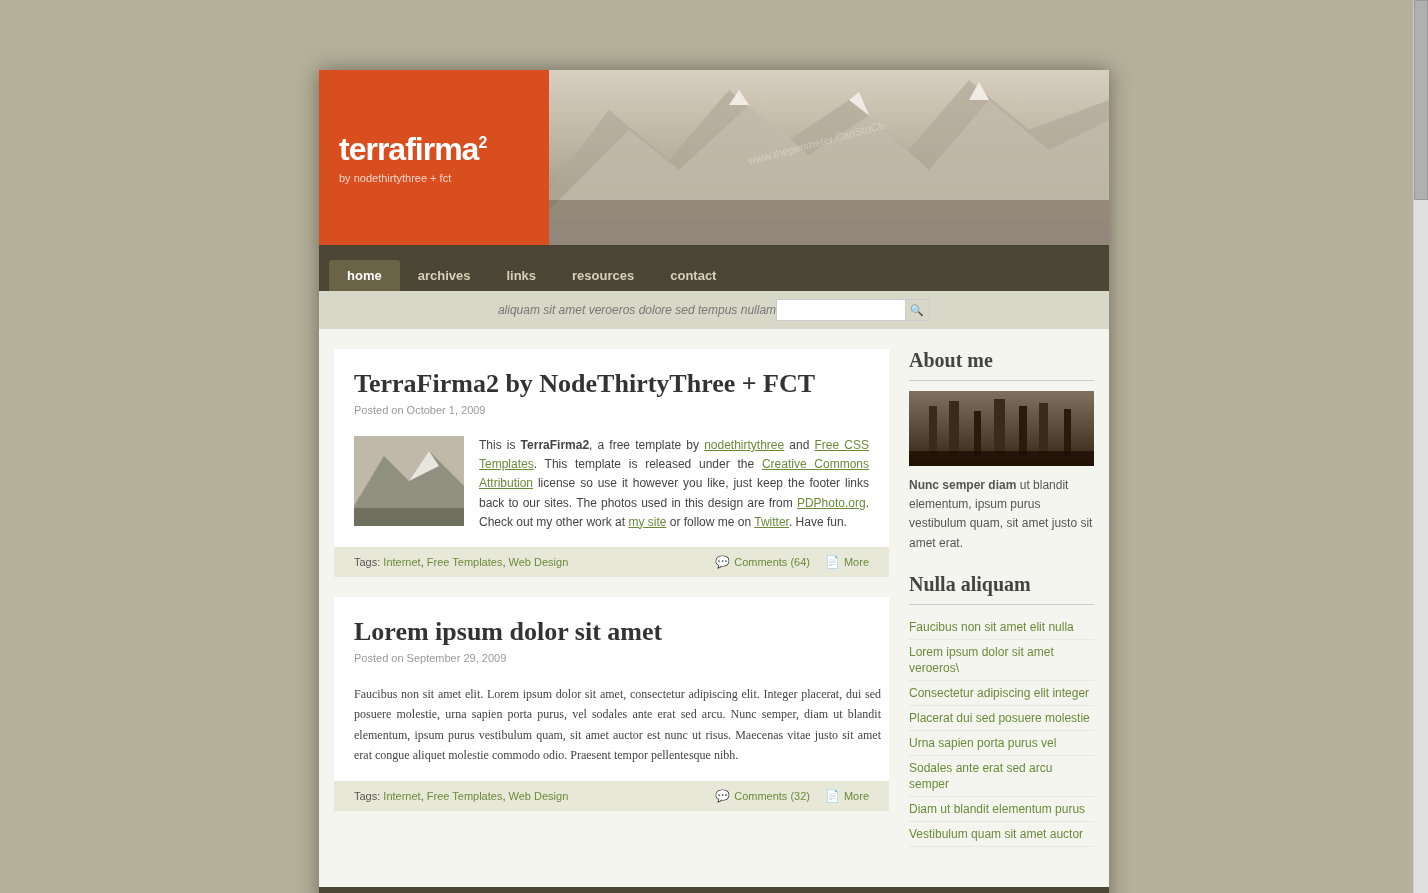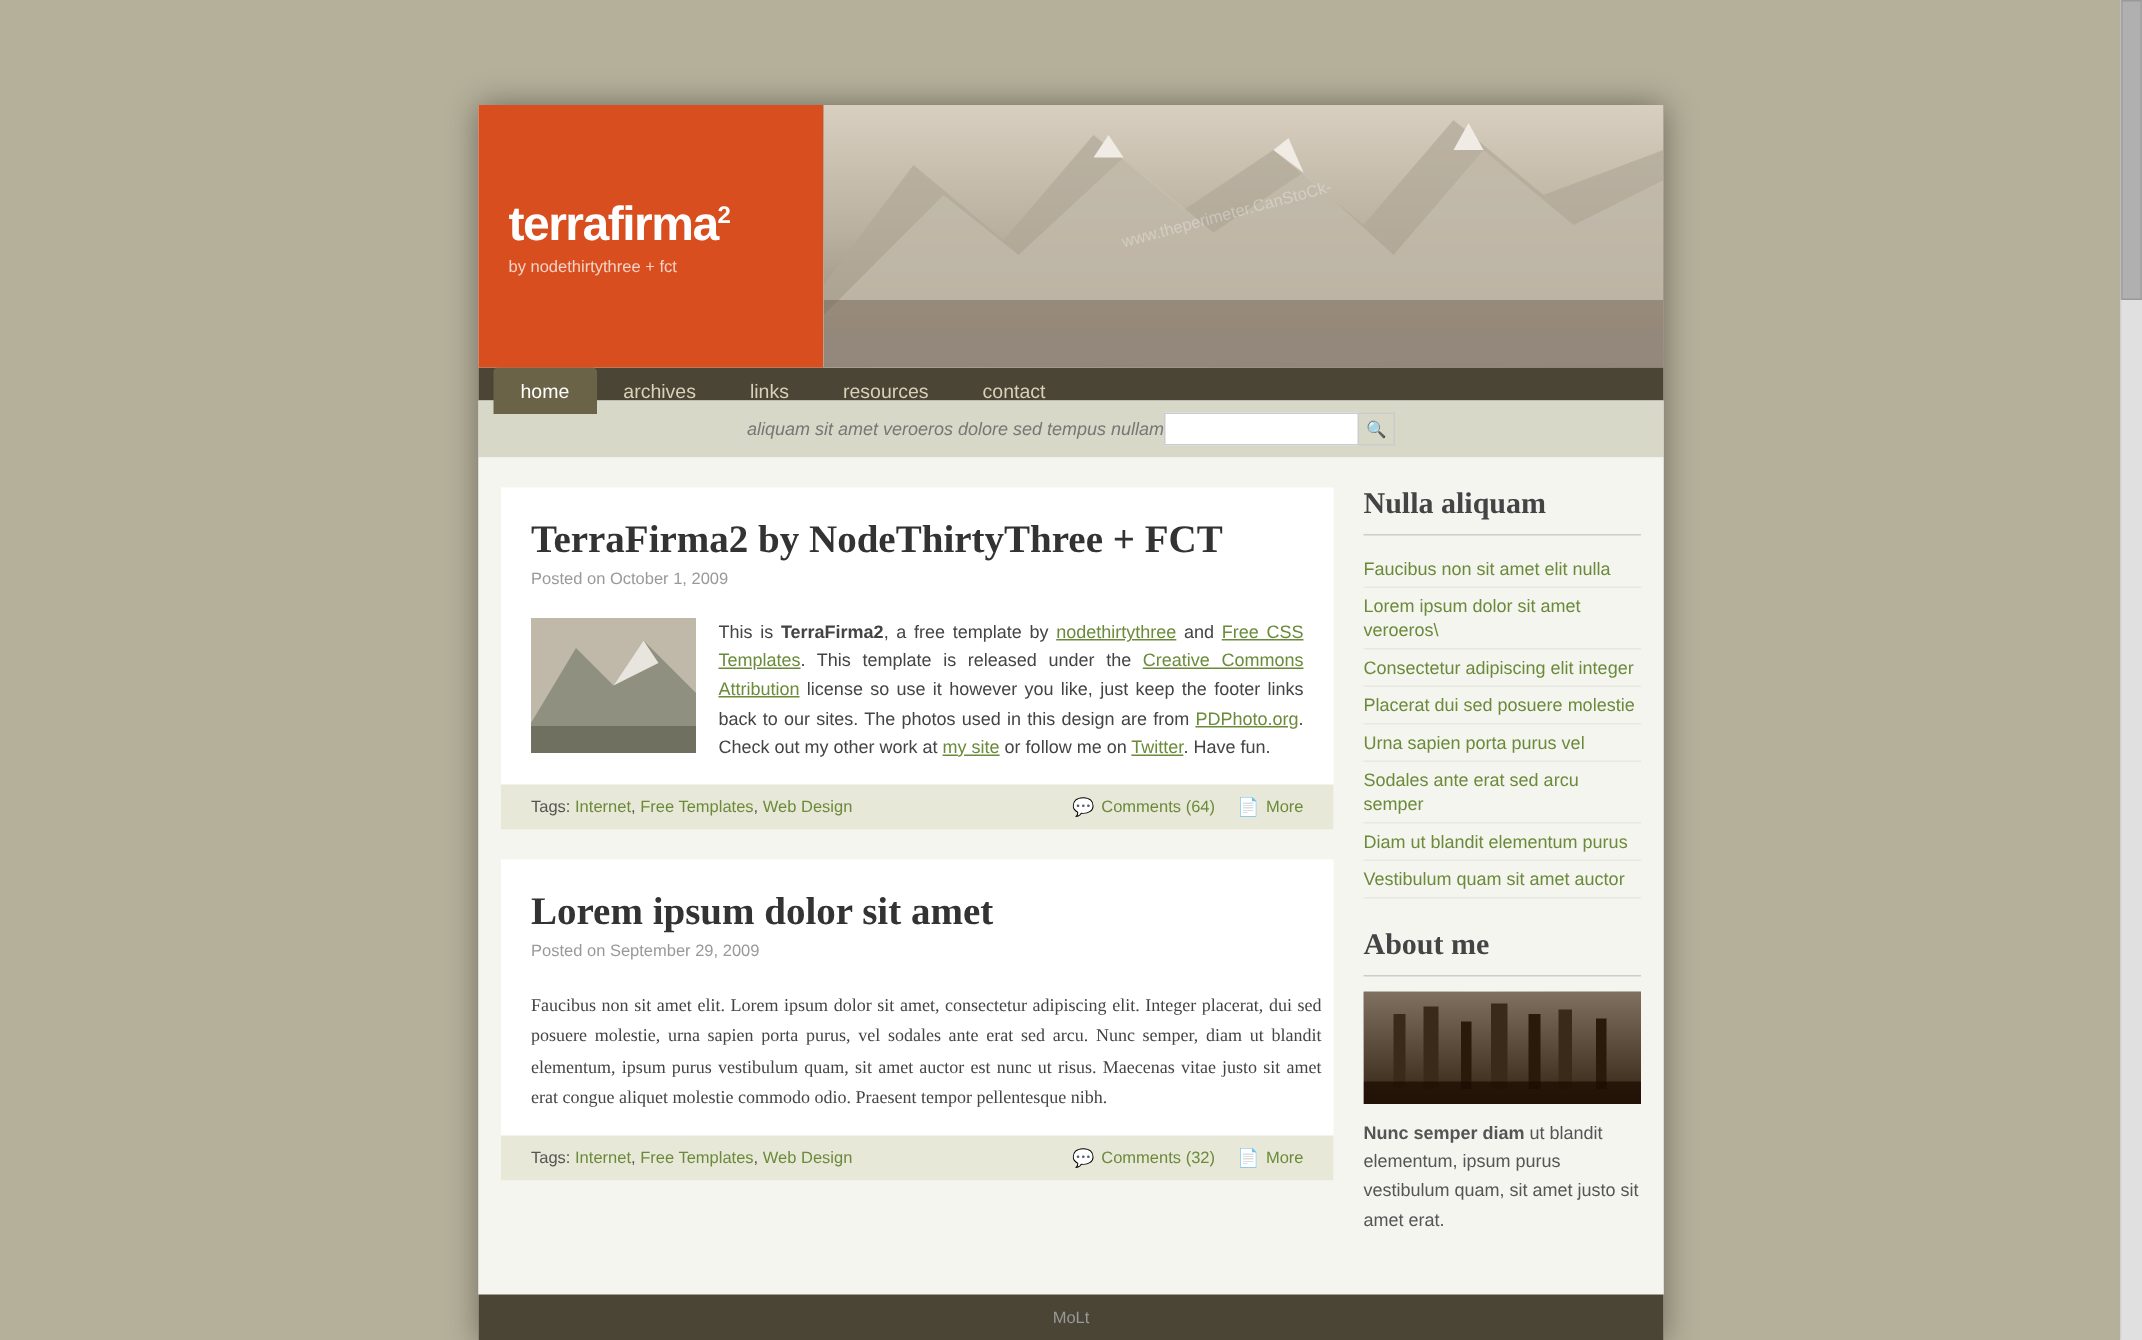--- a/index.html
+++ b/index.html
@@ -66,24 +66,25 @@
       position: absolute;
       bottom: 0;
       left: 0;
       width: 100%;
       height: 100%;
     }
 
     
     .site-nav {
       background-color: #4a4535;
-      height: 22px;
-      display: flex;
-      align-items: flex-start;
+      height: 46px;
+      display: flex;
+      align-items: flex-end;
       padding: 0 10px;
+      font-weight: bold;
     }
 
     .nav-item {
       padding: 8px 18px;
       color: #d8d0b8;
       font-family: Arial, sans-serif;
       font-size: 13px;
       cursor: pointer;
       text-decoration: none;
       display: inline-block;
@@ -477,64 +478,64 @@
             </a>
           </div>
         </div>
       </article>
 
     </main>
 
     <aside class="sidebar">
 
       <div class="sidebar-section">
+        <h2 class="sidebar-title">About me</h2>
+        <div class="sidebar-image">
+          <div class="sidebar-image-inner">
+            <svg viewBox="0 0 185 75" xmlns="http://www.w3.org/2000/svg" width="185" height="75">
+              <rect width="185" height="75" fill="#5a4a3a"></rect>
+              <rect x="0" y="0" width="185" height="75" fill="url(#forestGrad)" opacity="0.8"></rect>
+              <defs>
+                <linearGradient id="forestGrad" x1="0" y1="0" x2="0" y2="1">
+                  <stop offset="0%" stop-color="#8a7a6a"></stop>
+                  <stop offset="100%" stop-color="#2a1a0a"></stop>
+                </linearGradient>
+              </defs>
+
+              <rect x="20" y="15" width="8" height="50" fill="#3a2a1a"></rect>
+              <rect x="40" y="10" width="10" height="55" fill="#3a2a1a"></rect>
+              <rect x="65" y="20" width="7" height="45" fill="#2a1a0a"></rect>
+              <rect x="85" y="8" width="11" height="57" fill="#3a2a1a"></rect>
+              <rect x="110" y="15" width="8" height="50" fill="#2a1a0a"></rect>
+              <rect x="130" y="12" width="9" height="53" fill="#3a2a1a"></rect>
+              <rect x="155" y="18" width="7" height="47" fill="#2a1a0a"></rect>
+
+              <rect x="0" y="60" width="185" height="15" fill="#1a0a00" opacity="0.7"></rect>
+            </svg>
+          </div>
+        </div>
+        <div class="sidebar-bio">
+          <strong>Nunc semper diam</strong> ut blandit elementum, ipsum purus vestibulum quam, sit amet justo sit amet erat.
+        </div>
+      </div>
+
+      <div class="sidebar-section">
         <h2 class="sidebar-title">Nulla aliquam</h2>
         <ul class="sidebar-links">
           <li><a href="#">Faucibus non sit amet elit nulla</a></li>
           <li><a href="#">Lorem ipsum dolor sit amet veroeros\</a></li>
           <li><a href="#">Consectetur adipiscing elit integer</a></li>
           <li><a href="#">Placerat dui sed posuere molestie</a></li>
           <li><a href="#">Urna sapien porta purus vel</a></li>
           <li><a href="#">Sodales ante erat sed arcu semper</a></li>
           <li><a href="#">Diam ut blandit elementum purus</a></li>
           <li><a href="#">Vestibulum quam sit amet auctor</a></li>
         </ul>
       </div>
 
-      <div class="sidebar-section">
-        <h2 class="sidebar-title">About me</h2>
-        <div class="sidebar-image">
-          <div class="sidebar-image-inner">
-            <svg viewBox="0 0 185 75" xmlns="http://www.w3.org/2000/svg" width="185" height="75">
-              <rect width="185" height="75" fill="#5a4a3a"></rect>
-              <rect x="0" y="0" width="185" height="75" fill="url(#forestGrad)" opacity="0.8"></rect>
-              <defs>
-                <linearGradient id="forestGrad" x1="0" y1="0" x2="0" y2="1">
-                  <stop offset="0%" stop-color="#8a7a6a"></stop>
-                  <stop offset="100%" stop-color="#2a1a0a"></stop>
-                </linearGradient>
-              </defs>
-
-              <rect x="20" y="15" width="8" height="50" fill="#3a2a1a"></rect>
-              <rect x="40" y="10" width="10" height="55" fill="#3a2a1a"></rect>
-              <rect x="65" y="20" width="7" height="45" fill="#2a1a0a"></rect>
-              <rect x="85" y="8" width="11" height="57" fill="#3a2a1a"></rect>
-              <rect x="110" y="15" width="8" height="50" fill="#2a1a0a"></rect>
-              <rect x="130" y="12" width="9" height="53" fill="#3a2a1a"></rect>
-              <rect x="155" y="18" width="7" height="47" fill="#2a1a0a"></rect>
-
-              <rect x="0" y="60" width="185" height="15" fill="#1a0a00" opacity="0.7"></rect>
-            </svg>
-          </div>
-        </div>
-        <div class="sidebar-bio">
-          <strong>Nunc semper diam</strong> ut blandit elementum, ipsum purus vestibulum quam, sit amet justo sit amet erat.
-        </div>
-      </div>
-
     </aside>
 
   </div>
 
   <footer class="site-footer">
     <span>MoLt</span>
   </footer>
 
 </div>
 

